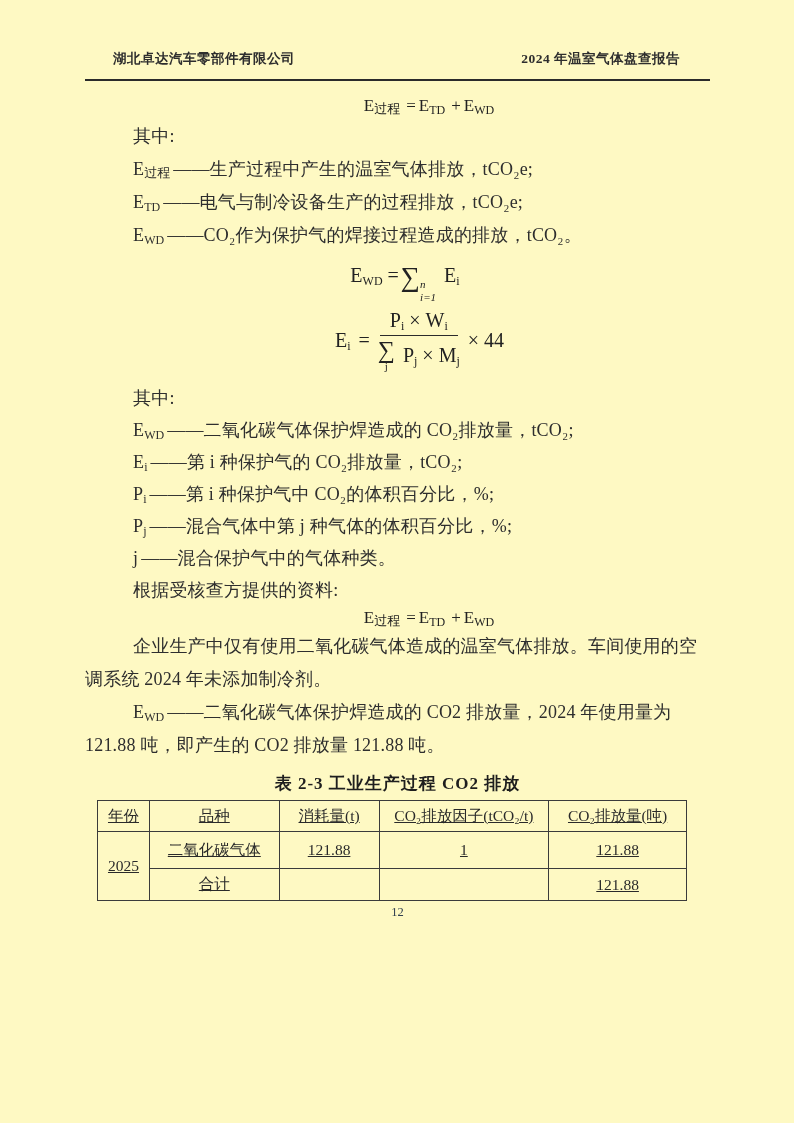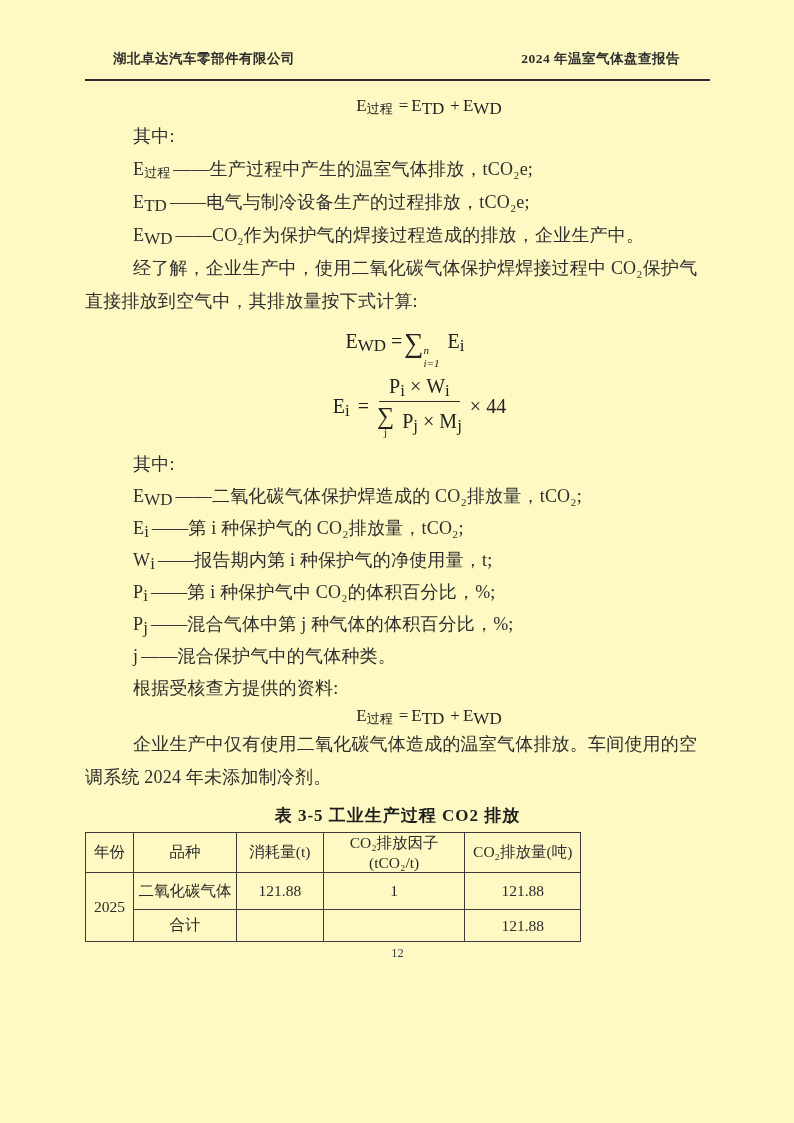--- a/index.html
+++ b/index.html
@@ -7,21 +7,21 @@
         color:#2e2e2e;font-family:"Liberation Serif","DejaVu Serif",serif;}
   .content{padding:50px 84px 0 85px;}
   .header{display:flex;justify-content:space-between;align-items:flex-end;
           font-size:13.5px;font-weight:600;letter-spacing:.5px;
           padding:0 30px 11px 28px;border-bottom:2px solid #2b2b2b;}
   p{margin:0;font-size:18px;line-height:33px;letter-spacing:.2px;}
   .lh32{line-height:32px;}
   .indent{text-indent:48px;}
   .term{margin-right:3px;}
   .it{}
-  sub{font-size:17px;line-height:0;vertical-align:-3px;letter-spacing:0;}
+  sub{font-size:12px;line-height:0;vertical-align:-3px;letter-spacing:0;}
   sub.cn{font-size:13px;vertical-align:-2px;}
   .f-center{text-align:center;}
   .f1{font-size:17px;margin:15px 0 4px;padding-left:66px;color:#222;}
   .f1 .op{padding:0 3px;}
   .f2{font-size:20px;margin-top:10px;padding-left:18px;color:#222;}
   .f2 .op{padding:0 2px;}
   .sig{font-size:27px;vertical-align:-4px;}
   .limits{display:inline-flex;flex-direction:column;text-align:left;font-size:11px;
           font-style:italic;line-height:1.15;vertical-align:-6px;}
   .esp{margin-left:8px;}
@@ -29,21 +29,21 @@
          margin-top:6px;padding-left:44px;font-size:20px;color:#222;}
   .frac{display:inline-flex;flex-direction:column;align-items:center;margin:0 3px;}
   .num{display:inline-flex;align-items:center;gap:5px;padding:0 10px 3px;
        border-bottom:1.5px solid #2b2b2b;}
   .den{display:inline-flex;align-items:center;gap:5px;padding-top:2px;}
   .sigj{display:inline-flex;flex-direction:column;align-items:center;line-height:1;margin-right:3px;}
   .sig2{font-size:24px;}
   .sjsub{font-size:11px;margin-top:-1px;}
   .t-title{text-align:center;font-weight:bold;font-size:17px;letter-spacing:1px;
            margin:10px 0 5px;color:#1e1e1e;}
-  .tbl{border-collapse:collapse;width:496px;font-size:15.5px;color:#2a2a2a;}
+  .tbl{border-collapse:collapse;margin-left:12px;width:590px;font-size:15.5px;color:#2a2a2a;text-decoration:underline;}
   .tbl th,.tbl td{border:1px solid #3b3b3b;text-align:center;padding:0 2px;font-weight:normal;}
   .tbl tr.head th{height:30px;}
   .tbl tr.r1 td{height:36px;}
   .tbl tr.r2 td{height:31px;}
   .pagenum{text-align:center;font-size:12.5px;margin-top:4px;color:#31404f;}
 </style>
 </head>
 <body>
 
 <div class="page">
@@ -55,23 +55,22 @@
     </div>
 
     <div class="f-center f1">
       <span class="term"><span>E</span><sub class="cn">过程</sub></span><span class="op">=</span><span class="term"><span>E</span><sub>TD</sub></span><span class="op">+</span><span class="term"><span>E</span><sub>WD</sub></span>
     </div>
 
     <p class="indent">其中:</p>
 
     <p class="indent"><span class="term"><span>E</span><sub class="cn">过程</sub></span><span>——生产过程中产生的温室气体排放，tCO₂e;</span></p>
     <p class="indent"><span class="term"><span>E</span><sub>TD</sub></span><span>——电气与制冷设备生产的过程排放，tCO₂e;</span></p>
-    <p class="indent"><span class="term"><span>E</span><sub>WD</sub></span><span>——CO₂作为保护气的焊接过程造成的排放，企业生产中。</span></p>
+    <p class="indent"><span class="term"><span>E</span><sub>WD</sub></span><span>——CO₂作为保护气的焊接过程造成的排放，tCO₂。</span></p>
 
-    <p class="indent">经了解，企业生产中，使用二氧化碳气体保护焊焊接过程中 CO₂保护气直接排放到空气中，其排放量按下式计算:</p>
 
     <div class="f-center f2">
       <span class="it term"><span>E</span><sub class="it">WD</sub></span><span class="op">=</span><span><span class="sig">∑</span><span class="limits">
             <span>n</span>
             <span>i=1</span>
           </span></span><span class="it term esp"><span>E</span><sub class="it">i</sub></span>
     </div>
 
     <div class="f3row">
       <span class="it term"><span>E</span><sub class="it">i</sub></span>
@@ -93,35 +92,35 @@
         </span>
       </span>
       <span>×</span>
       <span>44</span>
     </div>
 
     <p class="indent lh32" style="margin-top:10px">其中:</p>
 
     <p class="indent lh32"><span class="term it"><span>E</span><sub class="it">WD</sub></span><span>——二氧化碳气体保护焊造成的 CO₂排放量，tCO₂;</span></p>
     <p class="indent lh32"><span class="term it"><span>E</span><sub class="it">i</sub></span><span>——第 i 种保护气的 CO₂排放量，tCO₂;</span></p>
-    <p class="indent lh32"><span class="term it"><span>W</span><sub class="it">i</sub></span><span>——报告期内第 i 种保护气的净使用量，t;</span></p>
     <p class="indent lh32"><span class="term it"><span>P</span><sub class="it">i</sub></span><span>——第 i 种保护气中 CO₂的体积百分比，%;</span></p>
     <p class="indent lh32"><span class="term it"><span>P</span><sub class="it">j</sub></span><span>——混合气体中第 j 种气体的体积百分比，%;</span></p>
     <p class="indent lh32"><span class="term it"><span>j</span><sub class="it"></sub></span><span>——混合保护气中的气体种类。</span></p>
 
     <p class="indent lh32">根据受核查方提供的资料:</p>
 
     <div class="f-center f1" style="margin:2px 0">
       <span class="term"><span>E</span><sub class="cn">过程</sub></span><span class="op">=</span><span class="term"><span>E</span><sub>TD</sub></span><span class="op">+</span><span class="term"><span>E</span><sub>WD</sub></span>
     </div>
 
     <p class="indent">企业生产中仅有使用二氧化碳气体造成的温室气体排放。车间使用的空调系统 2024 年未添加制冷剂。</p>
 
+    <p class="indent"><span class="term it"><span>E</span><sub class="it">WD</sub></span><span>——二氧化碳气体保护焊造成的 CO2 排放量，2024 年使用量为 121.88 吨，即产生的 CO2 排放量 121.88 吨。</span></p>
 
-    <div class="t-title">表 3-5 工业生产过程 CO2 排放</div>
+    <div class="t-title">表 2-3 工业生产过程 CO2 排放</div>
 
     <table class="tbl">
       <colgroup>
         <col style="width:52px">
           <col style="width:130px">
           <col style="width:100px">
           <col style="width:170px">
           <col style="width:138px">
       </colgroup>
       <tbody>

